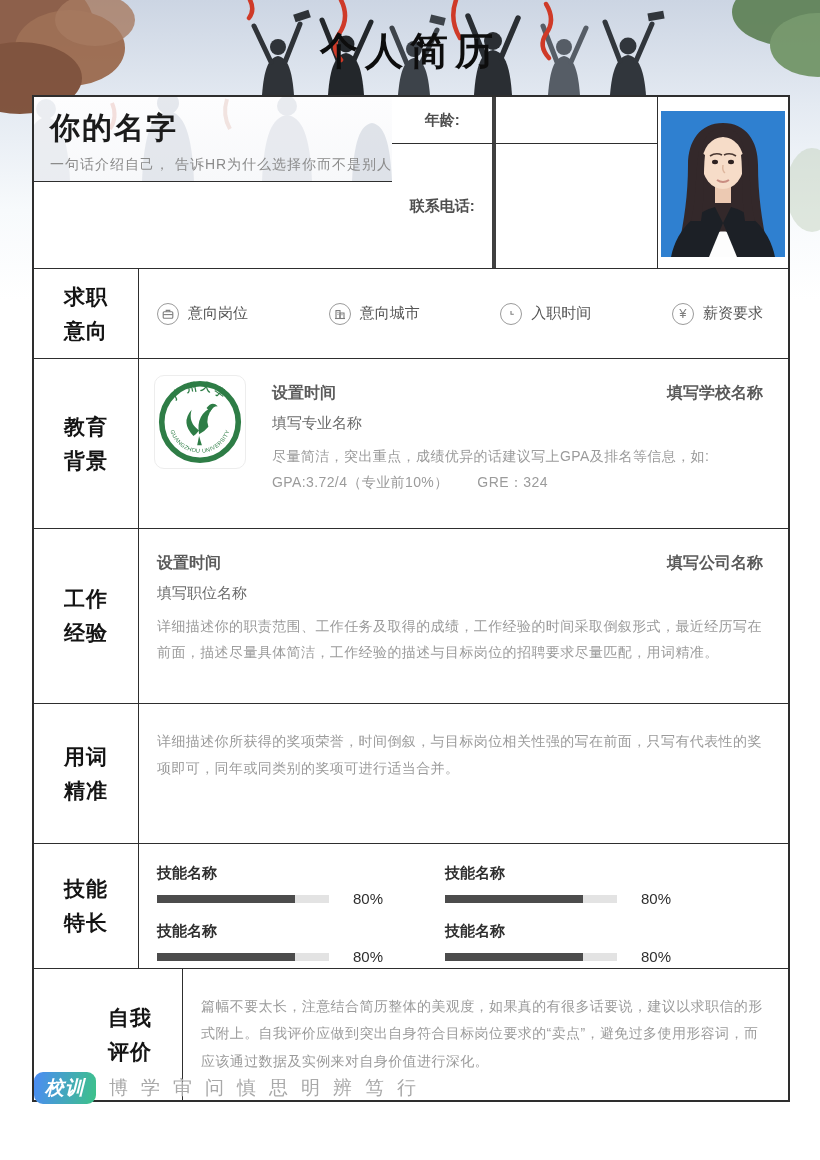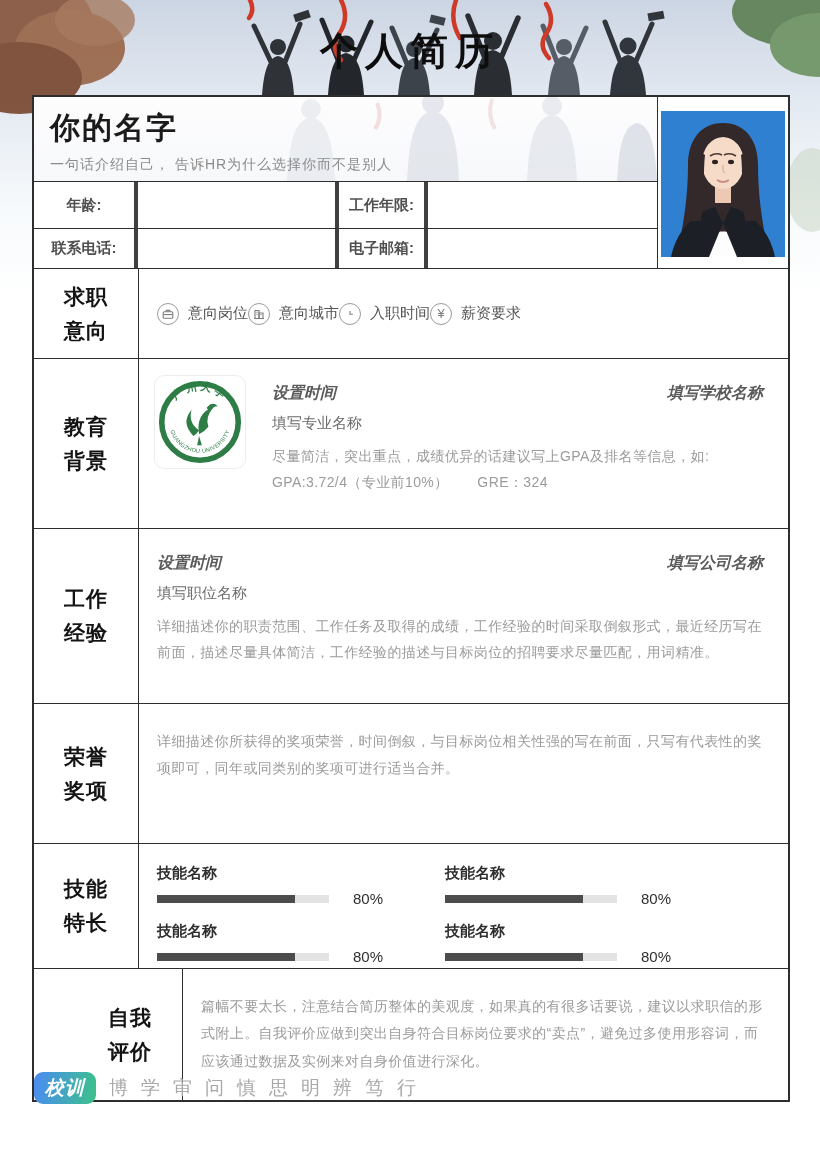--- a/index.html
+++ b/index.html
@@ -16,50 +16,50 @@
     font-size:38px;font-weight:bold;letter-spacing:7px;color:#0d0d0d;
   }
   
   .resume{
     position:absolute;left:32px;top:95px;width:758px;height:1007px;z-index:1;
     background:#fff;border:2px solid #2e2e2e;box-sizing:border-box;
     display:flex;flex-direction:column;
   }
   
   .top-block{height:171px;display:flex;flex:none;}
-  .top-left{width:623px;border-right:1px solid #2e2e2e;display:flex;flex-direction:column;flex:none;}
+  .top-left{width:623px;border-right:1px solid #2e2e2e;display:flex;flex-direction:row;flex:none;}
   .name-row{height:84px;border-bottom:1px solid #2e2e2e;position:relative;overflow:hidden;flex:none;
     background:linear-gradient(180deg,#fdfdfe 0%,#f7f8fa 100%);}
   .name-row .bg-figs{position:absolute;right:0;top:0;pointer-events:none;}
   .name-text{position:relative;padding:11px 0 0 16px;}
   .person-name{margin:0;font-size:30px;font-weight:bold;color:#1b1b1b;letter-spacing:2px;}
   .tagline{margin:7px 0 0 0;font-size:14px;color:#8b8b8b;letter-spacing:1px;}
   .info-grid{flex:1;display:grid;grid-template-columns:104px 201px 89px 1fr;grid-template-rows:47px 1fr;}
   .info-grid .cell{display:flex;align-items:center;justify-content:center;font-size:15px;color:#4f4f4f;box-sizing:border-box;}
   .info-grid .rt{border-right:4px solid #404040;font-weight:bold;}
   .info-grid .bt{border-bottom:1px solid #2e2e2e;}
   .photo-cell{flex:1;display:flex;justify-content:center;align-items:flex-start;background:#fff;}
   .photo{width:124px;height:146px;margin-top:14px;background:var(--photo_bg,#2f80d0);overflow:hidden;flex:none;}
   
   .section{display:flex;border-top:1px solid #2e2e2e;box-sizing:border-box;flex:none;}
   .section.last{flex:1;padding-left:44px;}
   .sec-label{width:104px;flex:none;border-right:1px solid #2e2e2e;display:flex;align-items:center;justify-content:center;}
   .sec-label span{display:block;width:2.15em;font-size:21px;line-height:1.6;font-weight:bold;color:#141414;
     text-align:center;word-break:break-all;letter-spacing:1px;}
   .sec-content{flex:1;position:relative;box-sizing:border-box;padding:24px 25px 0 18px;}
   
-  .intent-content{display:flex;align-items:center;padding-top:0;}
+  .intent-content{display:flex;align-items:center;padding-top:0;justify-content:space-between;}
   .intent-item{display:flex;align-items:center;gap:9px;}
   .icon-circle{width:22px;height:22px;border:1px solid #9b9b9b;border-radius:50%;box-sizing:border-box;
     display:flex;align-items:center;justify-content:center;color:#7d7d7d;flex:none;}
   .intent-label{font-size:15px;color:#555;}
   
   .line-time{font-size:16px;font-weight:bold;color:#5a5a5a;}
   .line-org{font-size:16px;font-weight:bold;color:#5a5a5a;}
-  .head-row{display:flex;justify-content:space-between;align-items:baseline;font-style:italic;}
+  .head-row{display:flex;justify-content:space-between;align-items:baseline;}
   .line-role{margin-top:10px;font-size:15px;color:#6b6b6b;}
   .body-text{margin-top:10px;font-size:14px;color:#9b9b9b;line-height:1.88;letter-spacing:.4px;white-space:pre-line;}
   .edu-logo{position:absolute;left:15px;top:16px;width:92px;height:94px;background:#fff;border:1px solid #ededed;
     border-radius:10px;box-sizing:border-box;display:flex;align-items:center;justify-content:center;}
   .edu-body{margin-left:115px;}
   .para{font-size:14px;color:#9b9b9b;line-height:1.95;letter-spacing:.4px;margin:0;}
   
   .skills-grid{display:grid;grid-template-columns:288px auto;row-gap:15px;padding-top:0;}
   .skill .skill-name{font-size:15px;font-weight:bold;color:#2f2f2f;margin-bottom:7px;}
   .skill .bar-row{display:flex;align-items:center;gap:24px;}
@@ -308,21 +308,21 @@
         <span class="line-time">设置时间</span>
         <span class="line-org">填写公司名称</span>
       </div>
       <div class="line-role">填写职位名称</div>
       <div class="body-text">详细描述你的职责范围、工作任务及取得的成绩，工作经验的时间采取倒叙形式，最近经历写在前面，描述尽量具体简洁，工作经验的描述与目标岗位的招聘要求尽量匹配，用词精准。</div>
     </div>
   </div>
 
   <div class="section" style="height:140px">
     <div class="sec-label">
-        <span>荣誉奖项</span>
+        <span>用词精准</span>
       </div>
     <div class="sec-content">
       <p class="para">详细描述你所获得的奖项荣誉，时间倒叙，与目标岗位相关性强的写在前面，只写有代表性的奖项即可，同年或同类别的奖项可进行适当合并。</p>
     </div>
   </div>
 
   <div class="section" style="height:125px">
     <div class="sec-label">
         <span>技能特长</span>
       </div>

